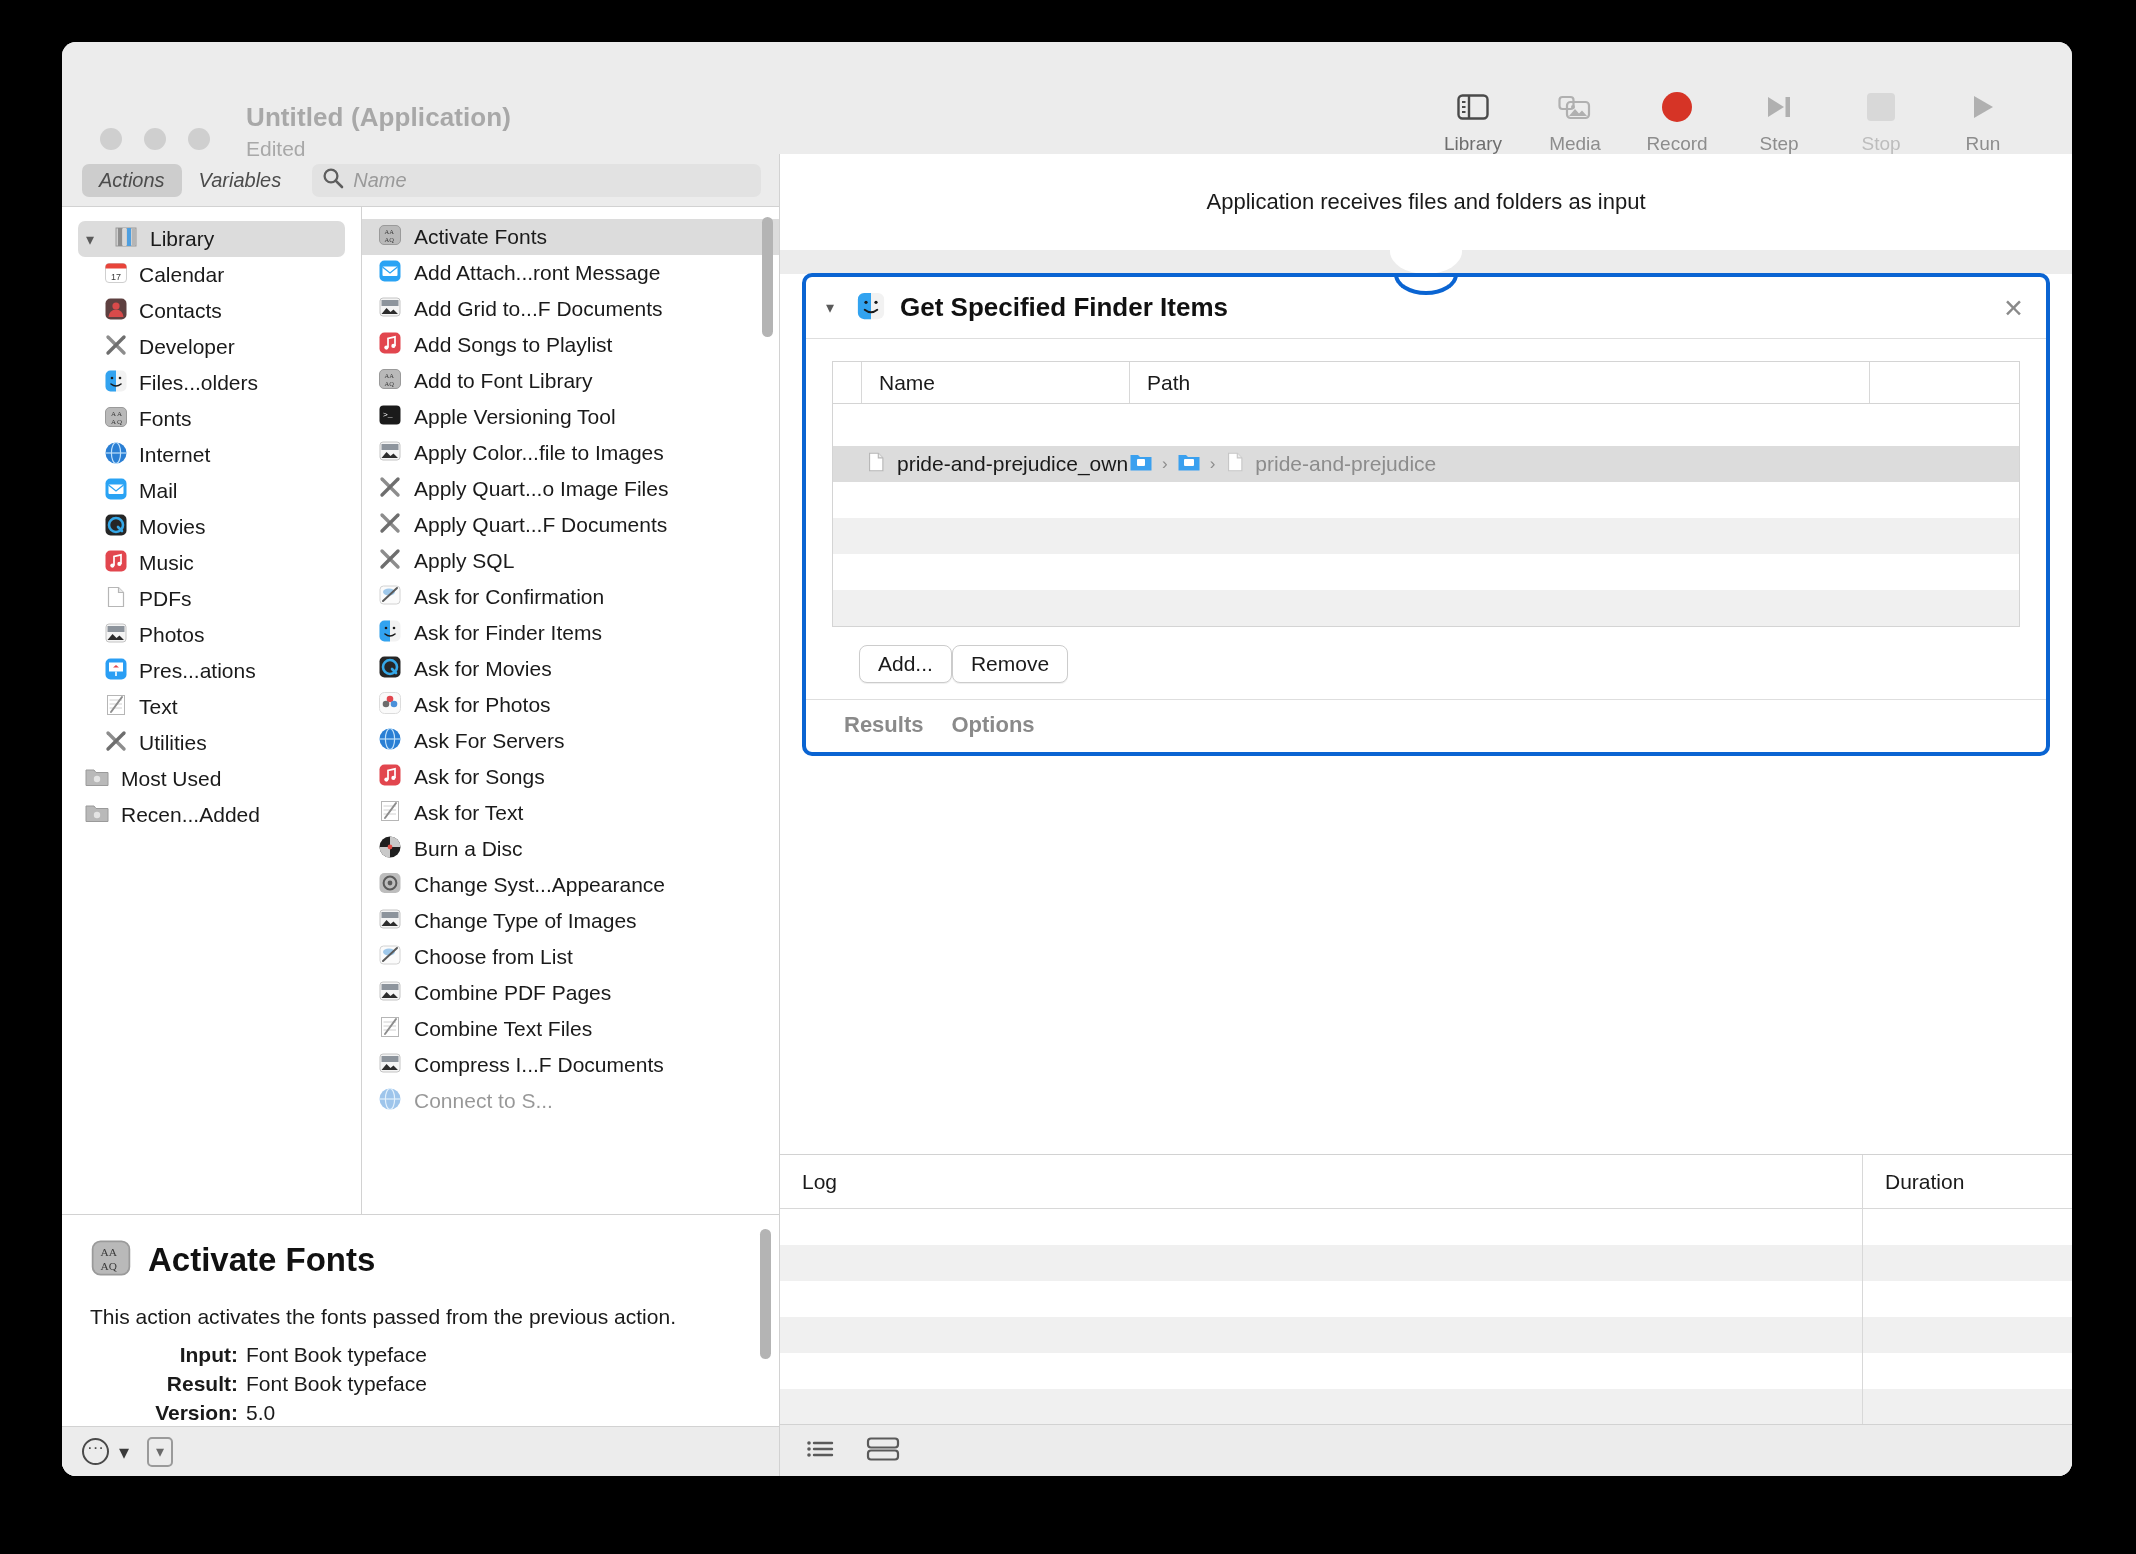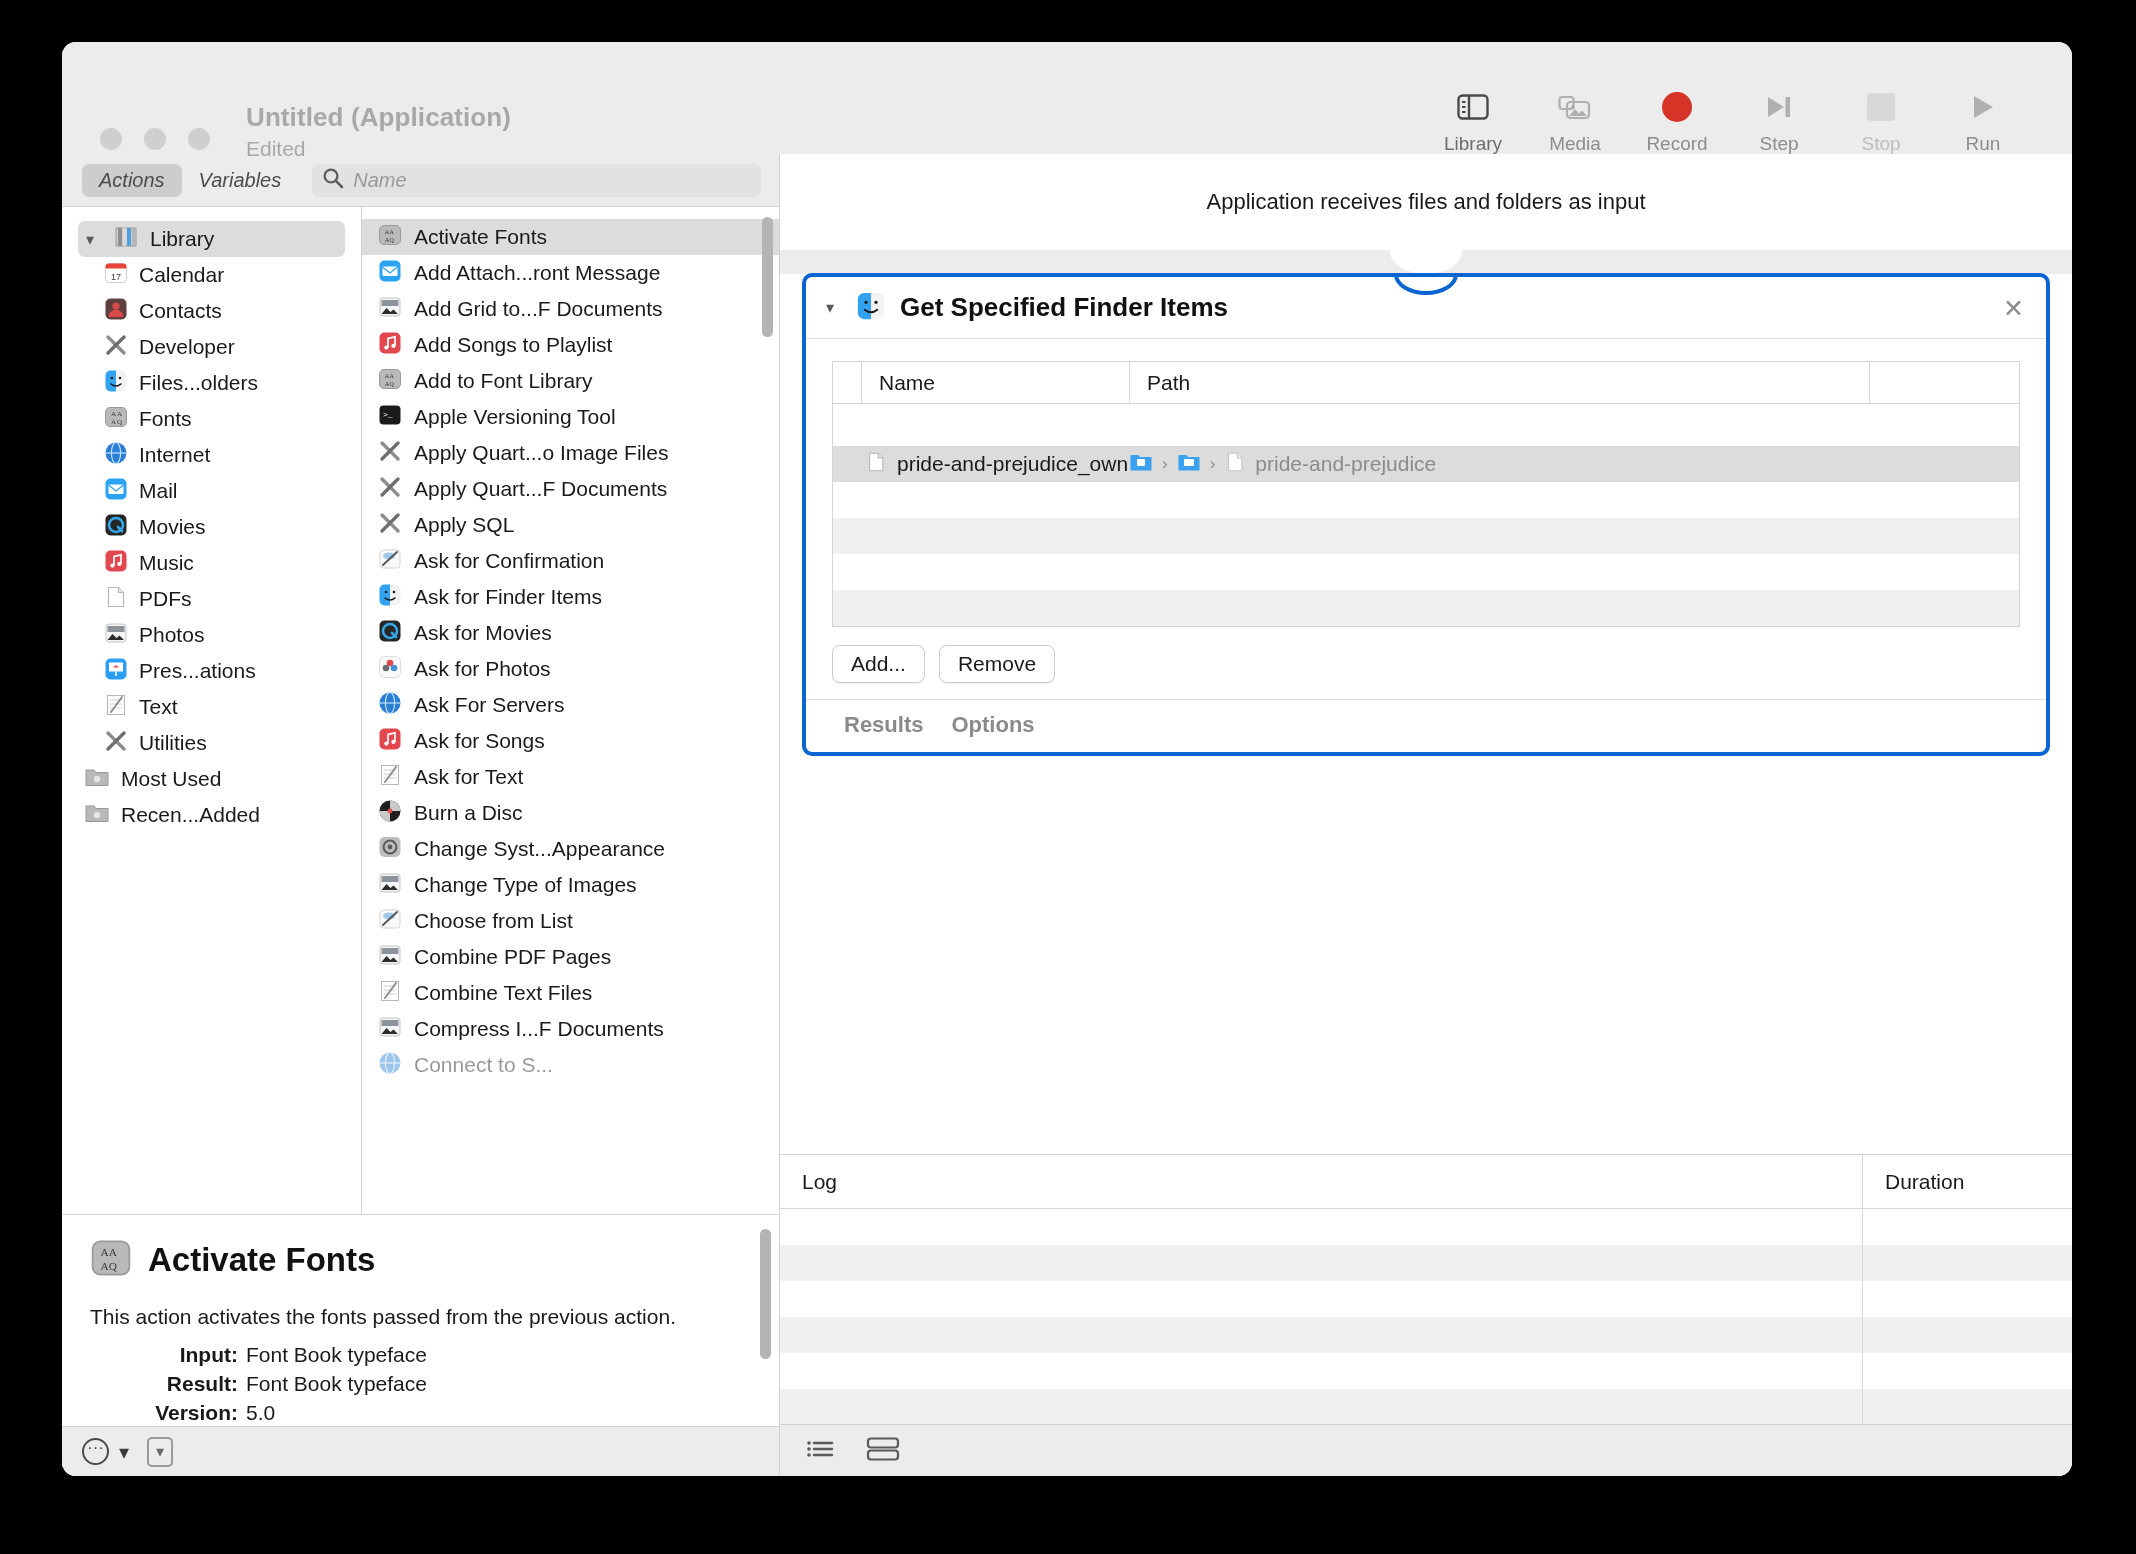--- a/index.html
+++ b/index.html
@@ -196,21 +196,21 @@
     width: 268px; font-size: 21px; color: #1a1a1a;
     display: flex; align-items: center; gap: 10px; padding-left: 4px;
     white-space: nowrap;
   }
   .td-path {
     flex: 1; display: flex; align-items: center; gap: 9px;
     font-size: 21px; color: #8c8c8c; overflow: hidden; white-space: nowrap;
   }
   .pchev { color: #8c8c8c; font-size: 17px; }
 
-  .btn-row { display: flex; gap: 14px; padding: 18px 26px 16px 26px; }
+  .btn-row { display: flex; gap: 0; padding: 18px 26px 16px 26px; margin-left: 27px; }
   .btn {
     font-size: 21px; color: #1a1a1a; background: #fff;
     border: 1px solid #cccccc; border-radius: 8px;
     padding: 6px 18px; box-shadow: 0 1px 1px rgba(0,0,0,0.07);
   }
   .tabs-row {
     display: flex; gap: 28px; padding: 12px 26px 14px 38px;
     border-top: 1px solid #dedede;
   }
   .tab { font-size: 22px; font-weight: bold; color: #8a8a8a; }
@@ -566,20 +566,28 @@
                   <text x="6.5" y="19" font-size="6.5" fill="#3a3a3a" font-family="'Liberation Serif',serif">AQ</text>
                 </svg></span>
             <span>Add to Font Library</span>
           </div>
           <div class="act-row">
             <span><svg width="24" height="24" viewBox="0 0 24 24">
                   <rect x="1.5" y="2.5" width="21" height="19" rx="4" fill="#1a1a1a"></rect>
                   <text x="5" y="14" font-size="8" fill="#fff" font-family="'Liberation Mono',monospace">&gt;_</text>
                 </svg></span>
             <span>Apple Versioning Tool</span>
+          </div>
+          <div class="act-row">
+            <span><svg width="24" height="24" viewBox="0 0 24 24">
+                  <rect x="2" y="3" width="20" height="18" rx="3" fill="#f4f4f4" stroke="#c4c4c4"></rect>
+                  <rect x="3.5" y="5" width="17" height="6" fill="#8d949c"></rect>
+                  <path d="M3.5 19 l5 -6 l4 4 l3 -2.5 l4.5 4.5 z" fill="#2c2c2c"></path>
+                </svg></span>
+            <span>Apply Color...file to Images</span>
           </div>
           <div class="act-row">
             <span><svg width="24" height="24" viewBox="0 0 24 24">
                   <line x1="4" y1="4" x2="20" y2="20" stroke="#8d8d8d" stroke-width="3.4" stroke-linecap="round"></line>
                   <line x1="20" y1="4" x2="4" y2="20" stroke="#6e6e6e" stroke-width="3.4" stroke-linecap="round"></line>
                 </svg></span>
             <span>Apply Quart...o Image Files</span>
           </div>
           <div class="act-row">
             <span><svg width="24" height="24" viewBox="0 0 24 24">

